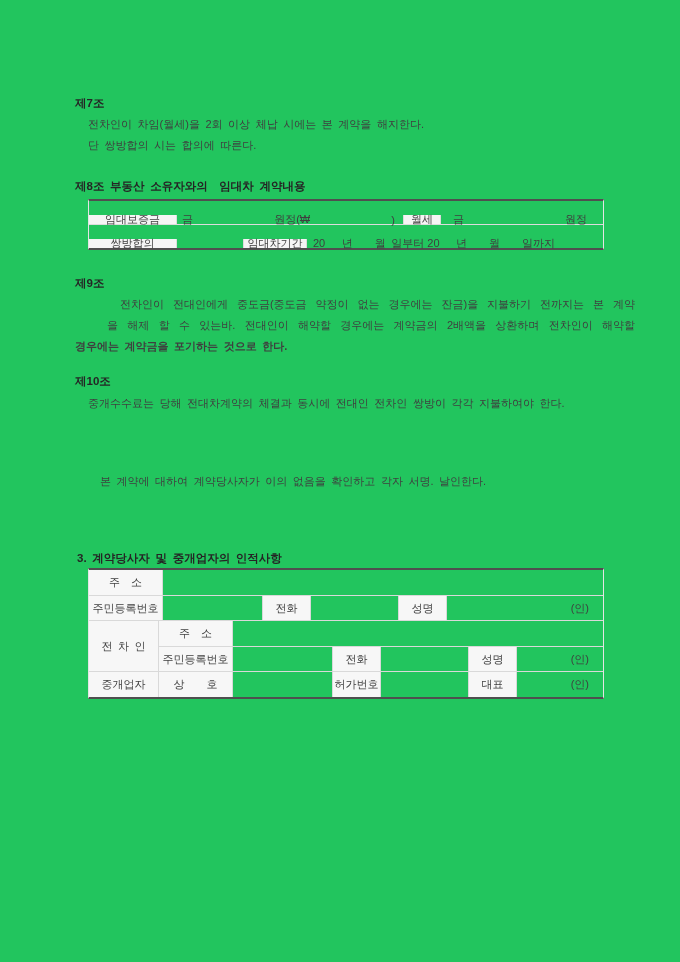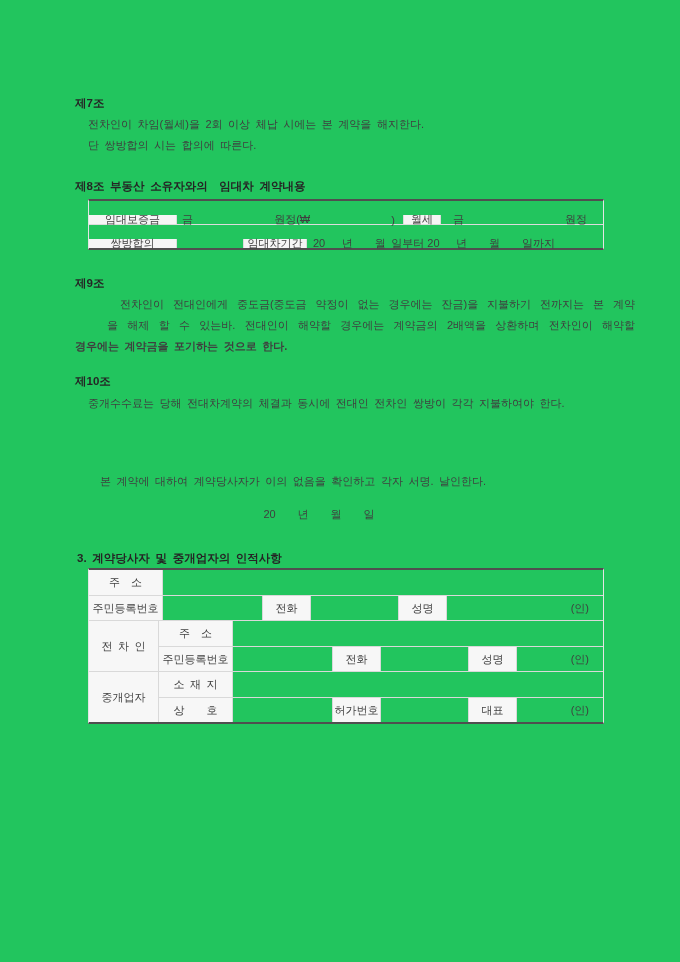--- a/index.html
+++ b/index.html
@@ -97,21 +97,20 @@
 
   <div class="abs h" style="left:75px; top:276px;">제9조</div>
   <div class="abs para just" style="left:76px; top:297px; width:528px; text-indent:13px;">전차인이 전대인에게 중도금(중도금 약정이 없는 경우에는 잔금)을 지불하기 전까지는 본 계약</div>
   <div class="abs para just" style="left:76px; top:318px; width:528px;">을 해제 할 수 있는바. 전대인이 해약할 경우에는 계약금의 2배액을 상환하며 전차인이 해약할</div>
   <div class="abs para" style="left:75px; top:339px;font-weight:bold;">경우에는 계약금을 포기하는 것으로 한다.</div>
 
   <div class="abs h" style="left:75px; top:374px;">제10조</div>
   <div class="abs para" style="left:88px; top:396px;">중개수수료는 당해 전대차계약의 체결과 동시에 전대인 전차인 쌍방이 각각 지불하여야 한다.</div>
 
   <div class="abs para" style="left:100px; top:449px;margin-top:25px;">본 계약에 대하여 계약당사자가 이의 없음을 확인하고 각자 서명. 날인한다.</div>
-  <div class="abs para" style="left:75px; top:507px; width:516px; text-align:center; padding-right:28px;">20  년  월  일</div>
 
   <div class="abs h" style="left:77px; top:551px;">3. 계약당사자 및 중개업자의 인적사항</div>
 
   <div class="t2">
 
     <div class="g">
       <div class="gbody">
         <div class="gr">
           <div class="gl">주 소</div>
           <div class="gv" style="flex:1;"></div>
@@ -142,24 +141,20 @@
           <div class="gnl">성명</div>
           <div class="gv stamp" style="flex:1;">(인)</div>
         </div>
       </div>
     </div>
 
     <div class="g">
       <div class="gname">중개업자</div>
       <div class="gbody">
         <div class="gr">
-          <div class="gl">소 재 지</div>
-          <div class="gv" style="flex:1;"></div>
-        </div>
-        <div class="gr">
           <div class="gl">상  호</div>
           <div class="gv" style="width:99px;"></div>
           <div class="gml">허가번호</div>
           <div class="gv" style="width:87px;"></div>
           <div class="gnl">대표</div>
           <div class="gv stamp" style="flex:1;">(인)</div>
         </div>
       </div>
     </div>
 

